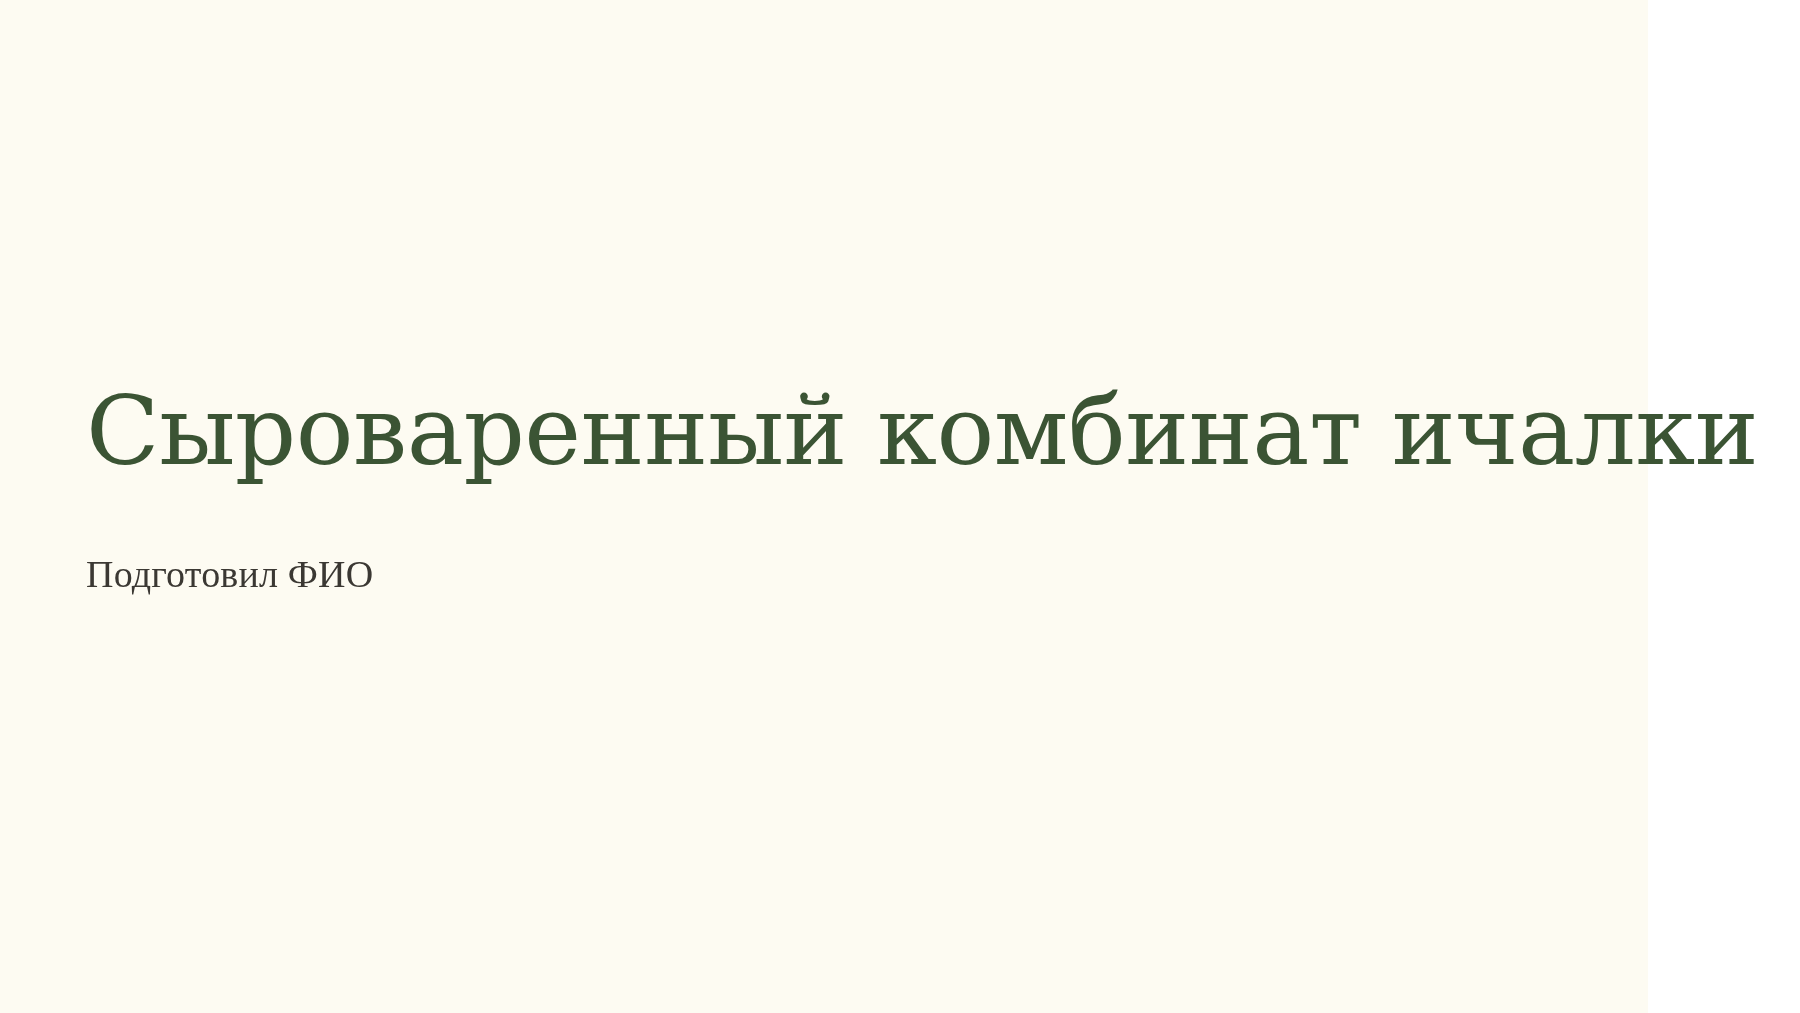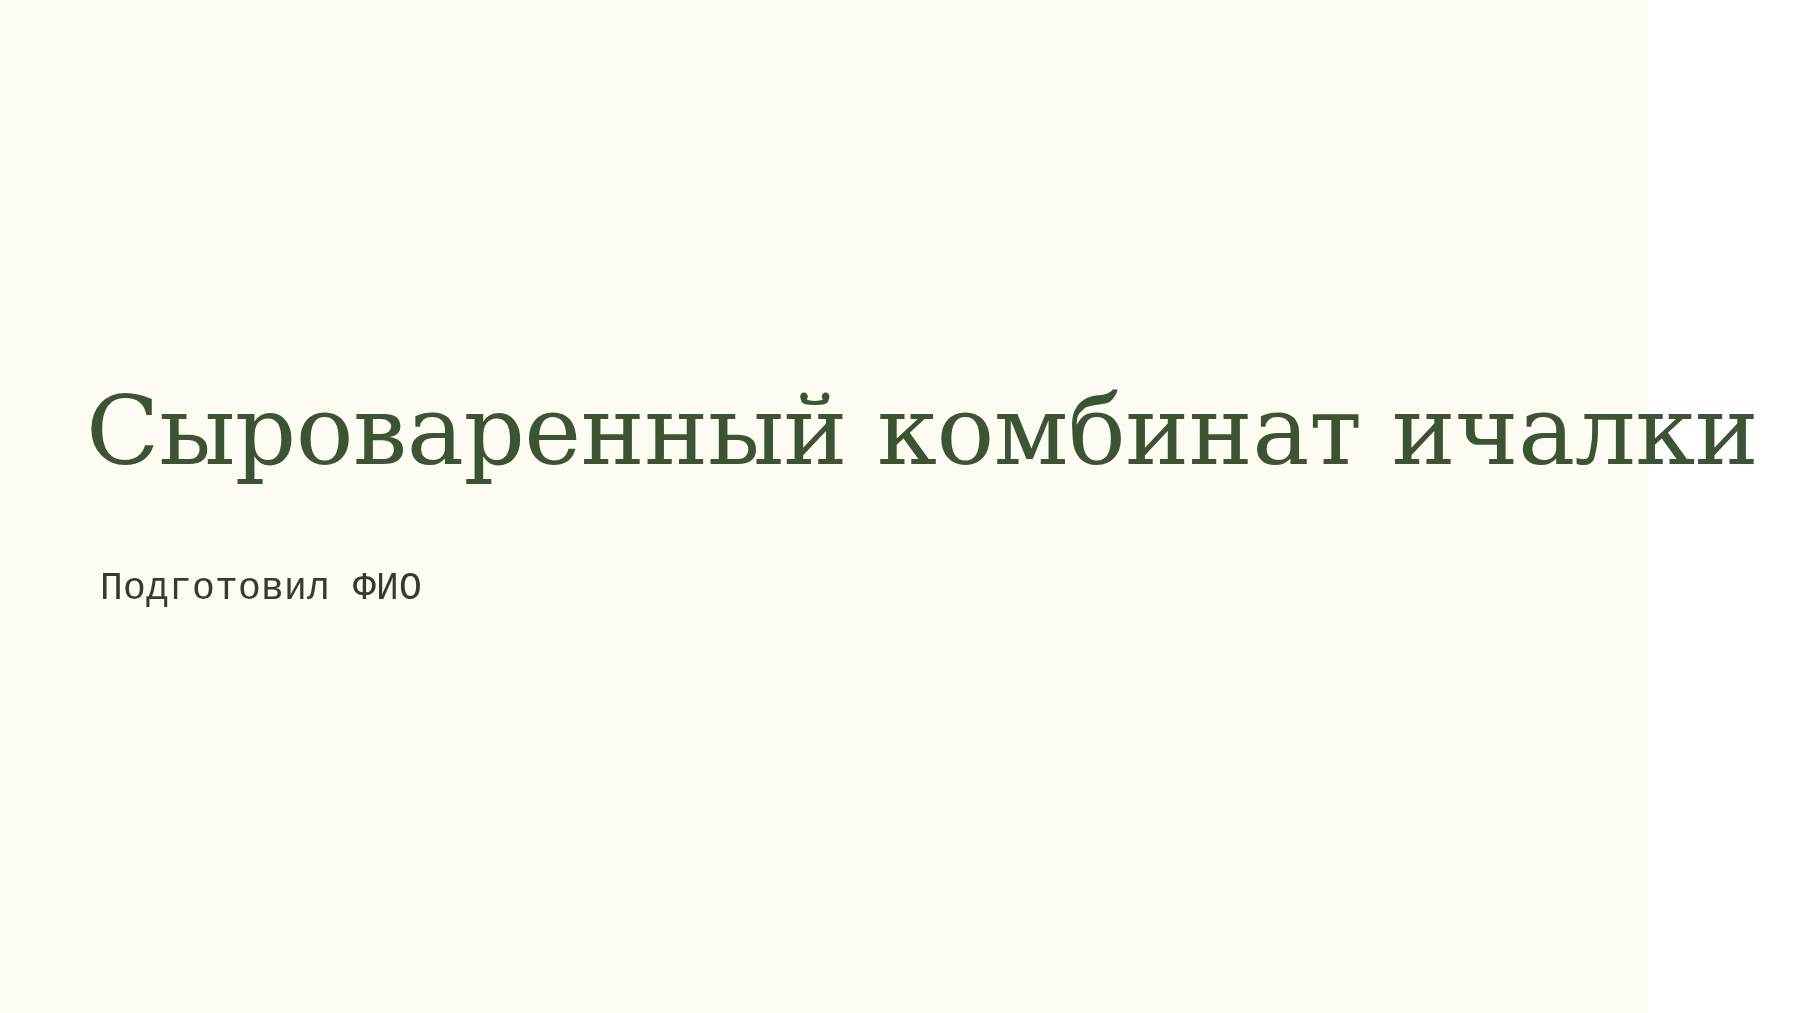--- a/index.html
+++ b/index.html
@@ -29,26 +29,26 @@
     font-family: "DejaVu Serif", "Liberation Serif", serif;
     font-size: 96px;
     line-height: 1.08;
     font-weight: 400;
     color: #3b5434;
     letter-spacing: -0.5px;
     margin: 0;
     white-space: nowrap;
   }
   .slide-subtitle {
-    font-family: Liberation Mono, monospace;
+    font-family: Liberation Serif, serif;
     font-size: 38px;
     line-height: 1.2;
     font-weight: 400;
     color: #3b3833;
-    margin: 14px;
+    margin: 0;
     padding-top: 68px;
     letter-spacing: 0.2px;
   }
 </style>
 </head>
 <body>
 
 <div class="slide">
   <div class="content-block">
     <h1 class="slide-title">Сыроваренный комбинат ичалки</h1>

